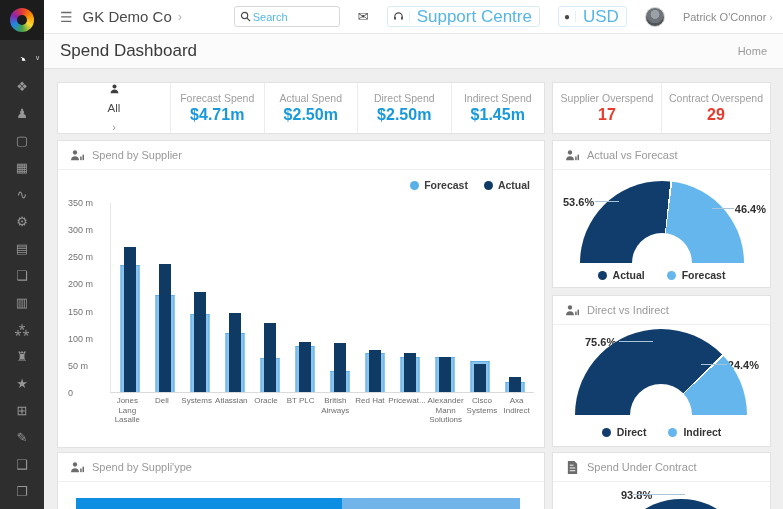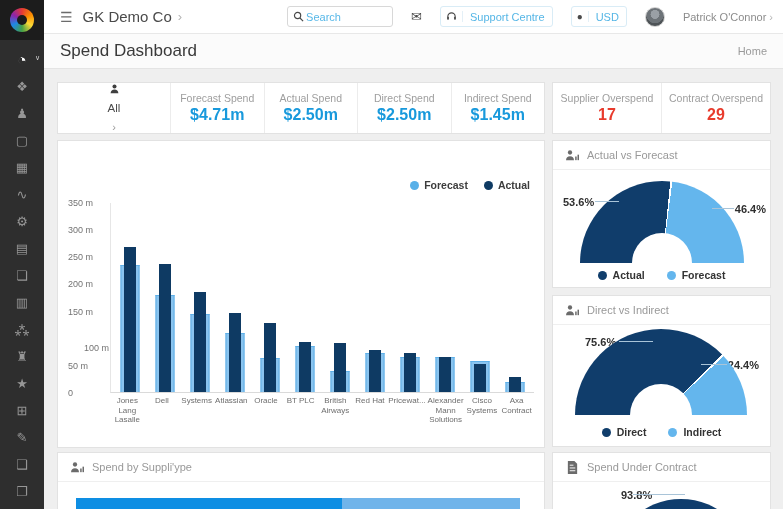--- a/index.html
+++ b/index.html
@@ -24,21 +24,21 @@
   .hamburger{font-size:14px;color:#6b6b6b;margin:0 10px 0 6px;cursor:pointer;}
   .company{font-size:15px;color:#4a4a4a;}
   .crumb-chev{color:#b5b5b5;font-size:13px;margin-left:6px;}
   .tb-right{margin-left:auto;display:flex;align-items:center;gap:18px;}
   .searchbox{display:flex;align-items:center;border:1px solid #d8d8d8;border-radius:3px;background:#fff;height:21px;width:106px;padding:0 5px;}
   .searchbox input{border:none;outline:none;width:80px;font-size:11px;color:#2f9fd8;background:transparent;}
   .searchbox input::placeholder{color:#58b8e8;}
   .mail{font-size:13px;color:#4a4a4a;cursor:pointer;}
   .pillbtn{display:flex;align-items:center;border:1px solid #d9ecf6;border-radius:3px;height:21px;overflow:hidden;cursor:pointer;}
   .pillbtn .ic{padding:0 5px;border-right:1px solid #e4f0f7;color:#4a4a4a;font-size:10px;display:flex;align-items:center;}
-  .pillbtn .lb{padding:0 7px;font-size:11px;color:#55b6e6;}
+  .pillbtn .lb{padding:0 7px;font-size:17px;color:#55b6e6;}
   .avatar{width:20px;height:20px;border-radius:50%;background:radial-gradient(circle at 50% 35%, #9aa0a6 0 30%, #6d7378 31% 60%, #4e5357 61%);border:1px solid #d0d0d0;}
   .username{font-size:11px;color:#8c8c8c;white-space:nowrap;}
   .username .crumb-chev{margin-left:3px;font-size:11px;}
 
   
   .page-header{position:absolute;left:44px;top:34px;right:0;height:35px;background:#fbfbfb;border-bottom:1px solid #e4e4e4;display:flex;align-items:center;padding:0 16px;z-index:3;}
   .page-title{font-size:17px;color:#3a3a3a;font-weight:500;}
   .home-link{margin-left:auto;font-size:11px;color:#9a9a9a;cursor:pointer;}
 
   
@@ -231,38 +231,47 @@
       <span class="kpi-label">Supplier Overspend</span>
       <span class="kpi-value" style="color:#e83b2c">17</span>
     </div>
     <div class="kpi-cell">
       <span class="kpi-label">Contract Overspend</span>
       <span class="kpi-value" style="color:#e83b2c">29</span>
     </div>
   </div>
 
   <section class="panel panel-supplier">
+    <div class="panel-title">
+      <svg class="ticon" viewBox="0 0 18 14">
+          <circle cx="6" cy="3.4" r="2.6"></circle>
+          <path d="M1.2 12.6c0-3 2.1-4.7 4.8-4.7s4.8 1.7 4.8 4.7z"></path>
+          <rect x="12.2" y="8.2" width="1.8" height="4.4"></rect>
+          <rect x="15" y="6" width="1.8" height="6.6"></rect>
+        </svg>
+      <span class="t">Spend by Supplier</span>
+    </div>
     <div class="legend">
         <span class="entry">
           <span class="dot" style="background:#58b0e8"></span>
           <span>Forecast</span>
         </span>
         <span class="entry">
           <span class="dot" style="background:#0e3a63"></span>
           <span>Actual</span>
         </span>
       </div>
     <div class="chart">
       <div class="yaxis">
           <div class="ytick" style="top: -5px;">350 m</div>
           <div class="ytick" style="top: 22.1429px;">300 m</div>
           <div class="ytick" style="top: 49.2857px;">250 m</div>
           <div class="ytick" style="top: 76.4286px;">200 m</div>
           <div class="ytick" style="top: 103.571px;">150 m</div>
-          <div class="ytick" style="top: 140px; margin-left: 16px;">100 m</div>
+          <div class="ytick" style="top: 131px;">100 m</div>
           <div class="ytick" style="top: 157.857px;">50 m</div>
           <div class="ytick" style="top: 185px;">0</div>
         </div>
       <div class="plot">
           <div class="bar-slot">
             <div class="bar forecast" style="height:67.14285714285714%"></div>
             <div class="bar actual" style="height:76.57142857142857%"></div>
           </div>
           <div class="bar-slot">
             <div class="bar forecast" style="height:51.42857142857142%"></div>
@@ -314,21 +323,21 @@
           <div class="xlabel">Dell</div>
           <div class="xlabel">Systems</div>
           <div class="xlabel">Atlassian</div>
           <div class="xlabel">Oracle</div>
           <div class="xlabel">BT PLC</div>
           <div class="xlabel">British Airways</div>
           <div class="xlabel">Red Hat</div>
           <div class="xlabel">Pricewat...</div>
           <div class="xlabel">Alexander Mann Solutions</div>
           <div class="xlabel">Cisco Systems</div>
-          <div class="xlabel">Axa Contract</div>
+          <div class="xlabel">Axa Indirect</div>
         </div>
     </div>
   </section>
 
   <section class="panel panel-avf">
     <div class="panel-title">
       <svg class="ticon" viewBox="0 0 18 14">
           <circle cx="6" cy="3.4" r="2.6"></circle>
           <path d="M1.2 12.6c0-3 2.1-4.7 4.8-4.7s4.8 1.7 4.8 4.7z"></path>
           <rect x="12.2" y="8.2" width="1.8" height="4.4"></rect>

